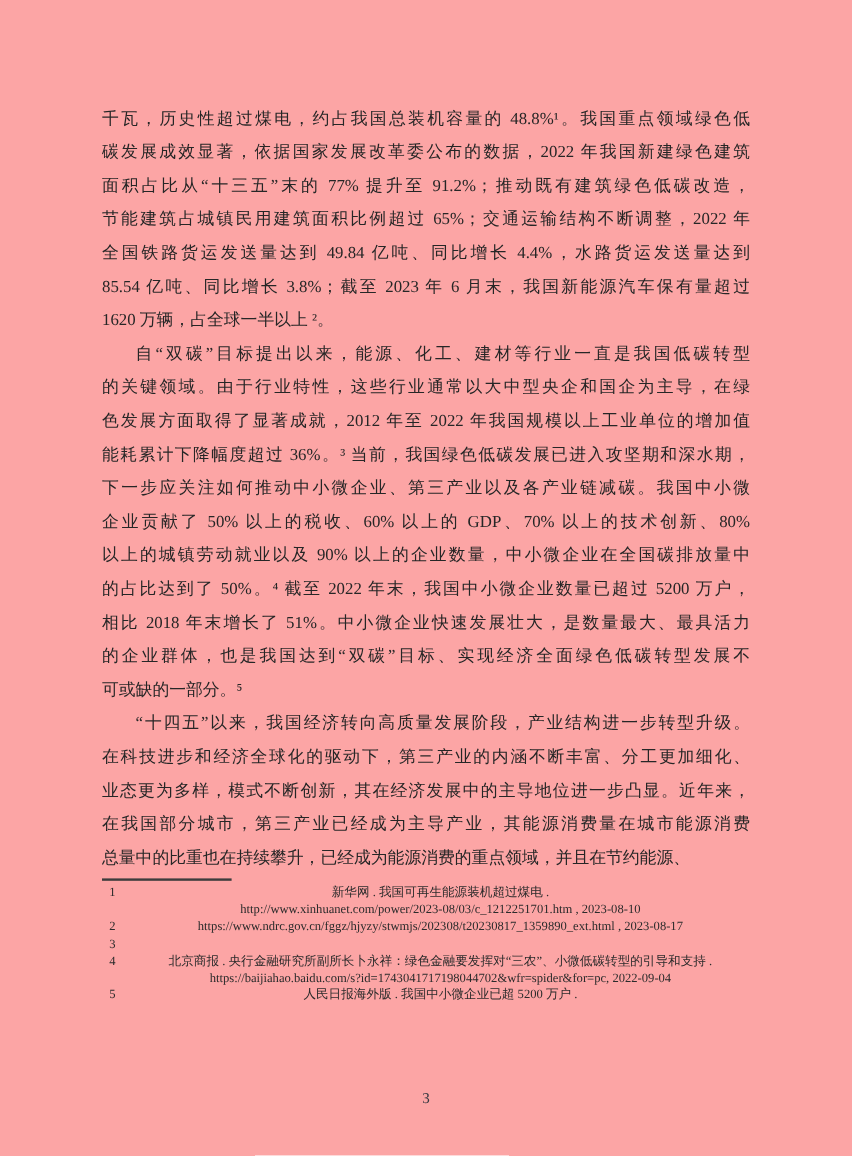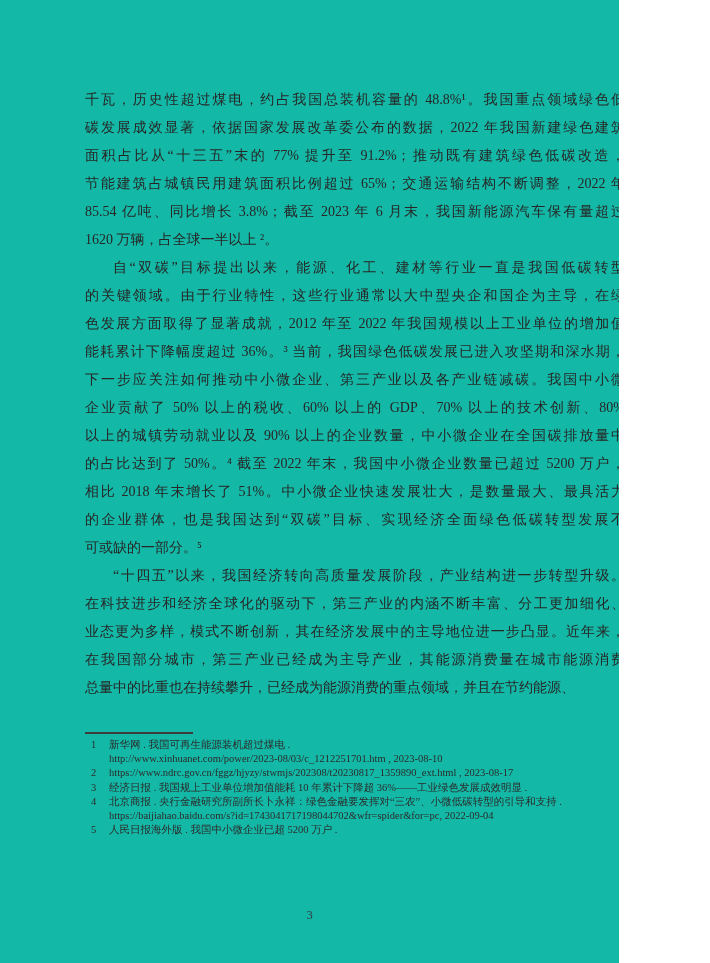--- a/index.html
+++ b/index.html
@@ -1,20 +1,20 @@
 <!DOCTYPE html>
 <html><head>
 <meta charset="utf-8">
 <style>
   html, body { margin: 0; padding: 0; background: #ffffff; }
   .page {
     position: relative;
-    width: 619px;
+    width: 710px;
     height: 963px;
-    background: #14b8a6;
+    background: #fca5a5;
     font-family: "Liberation Serif", "DejaVu Serif", serif;
     color: #262626;
     overflow: hidden;
   }
   .content {
     position: absolute;
     left: 85px;
     top: 86px;
     width: 540px;
   }
@@ -40,40 +40,41 @@
     border-top: 2px solid #3c3c3c;
     margin-bottom: 4px;
   }
   .fn-item { display: flex; }
   .fn-num {
     flex: none;
     width: 24px;
     padding-left: 6px;
     box-sizing: border-box;
   }
-  .fn-body { flex: 1; }
+  .fn-body { flex: 1; text-align: center; }
   .page-num {
     position: absolute;
     top: 908px;
     left: 0;
     width: 100%;
     text-align: center;
     font-size: 12.5px;
     color: #33363f;
   }
 </style>
 </head>
 <body>
 
 <div class="page">
   <div class="content">
       <div class="line">千瓦，历史性超过煤电，约占我国总装机容量的 48.8%¹。我国重点领域绿色低</div>
       <div class="line">碳发展成效显著，依据国家发展改革委公布的数据，2022 年我国新建绿色建筑</div>
       <div class="line">面积占比从“十三五”末的 77% 提升至 91.2%；推动既有建筑绿色低碳改造，</div>
       <div class="line">节能建筑占城镇民用建筑面积比例超过 65%；交通运输结构不断调整，2022 年</div>
+      <div class="line">全国铁路货运发送量达到 49.84 亿吨、同比增长 4.4%，水路货运发送量达到</div>
       <div class="line">85.54 亿吨、同比增长 3.8%；截至 2023 年 6 月末，我国新能源汽车保有量超过</div>
       <div class="line para-end">1620 万辆，占全球一半以上 ²。</div>
       <div class="line indent">自“双碳”目标提出以来，能源、化工、建材等行业一直是我国低碳转型</div>
       <div class="line">的关键领域。由于行业特性，这些行业通常以大中型央企和国企为主导，在绿</div>
       <div class="line">色发展方面取得了显著成就，2012 年至 2022 年我国规模以上工业单位的增加值</div>
       <div class="line">能耗累计下降幅度超过 36%。³ 当前，我国绿色低碳发展已进入攻坚期和深水期，</div>
       <div class="line">下一步应关注如何推动中小微企业、第三产业以及各产业链减碳。我国中小微</div>
       <div class="line">企业贡献了 50% 以上的税收、60% 以上的 GDP、70% 以上的技术创新、80%</div>
       <div class="line">以上的城镇劳动就业以及 90% 以上的企业数量，中小微企业在全国碳排放量中</div>
       <div class="line">的占比达到了 50%。⁴ 截至 2022 年末，我国中小微企业数量已超过 5200 万户，</div>
@@ -98,21 +99,20 @@
         </div>
         <div class="fn-item">
           <div class="fn-num">2</div>
           <div class="fn-body">
             <div class="fn-url">https://www.ndrc.gov.cn/fggz/hjyzy/stwmjs/202308/t20230817_1359890_ext.html , 2023-08-17</div>
           </div>
         </div>
         <div class="fn-item">
           <div class="fn-num">3</div>
           <div class="fn-body">
-            <div class="fn-source">经济日报 . 我国规上工业单位增加值能耗 10 年累计下降超 36%——工业绿色发展成效明显 .</div>
           </div>
         </div>
         <div class="fn-item">
           <div class="fn-num">4</div>
           <div class="fn-body">
             <div class="fn-source">北京商报 . 央行金融研究所副所长卜永祥：绿色金融要发挥对“三农”、小微低碳转型的引导和支持 .</div>
             <div class="fn-url">https://baijiahao.baidu.com/s?id=1743041717198044702&amp;wfr=spider&amp;for=pc, 2022-09-04</div>
           </div>
         </div>
         <div class="fn-item">

